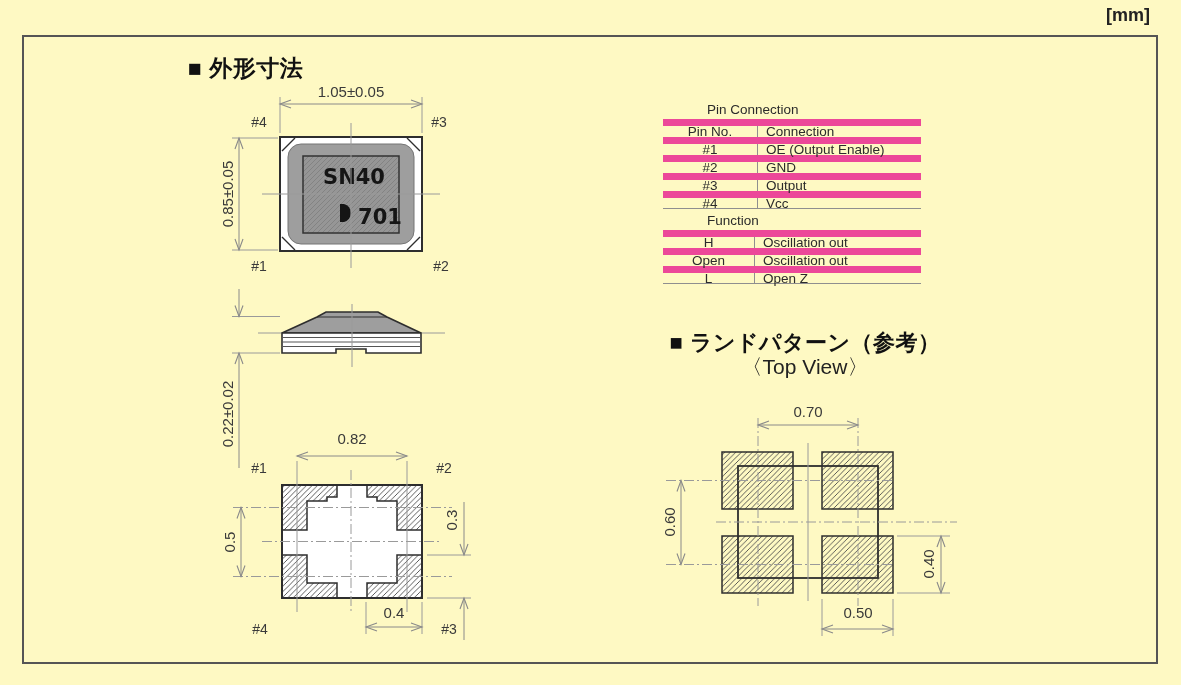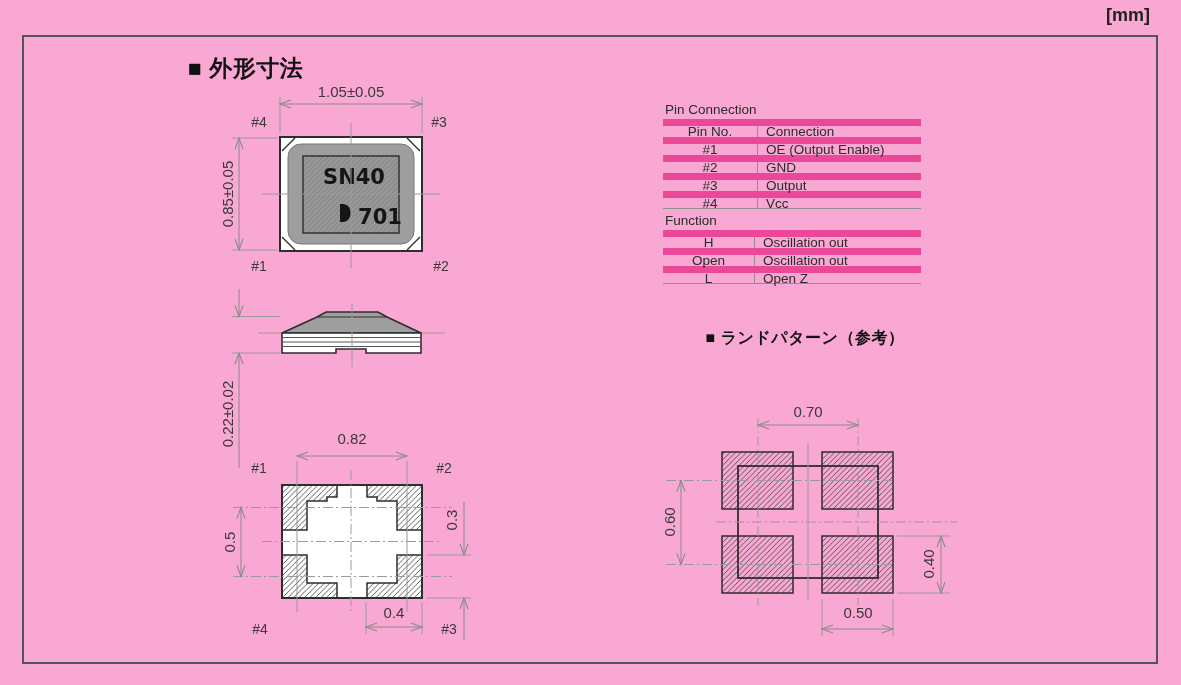--- a/index.html
+++ b/index.html
@@ -1,28 +1,28 @@
 <!DOCTYPE html>
 <html><head>
 <meta charset="utf-8">
 <style>
   html,body{margin:0;padding:0;background:#fff;}
-  #canvas{position:relative;width:1181px;height:685px;background:#f9a8d4;overflow:hidden;
+  #canvas{position:relative;width:1181px;height:685px;background:#fef9c3;overflow:hidden;
           font-family:"Liberation Sans", sans-serif;color:#2b2b2b;}
   .abs{position:absolute;}
   #page-border{left:22px;top:35px;width:1136px;height:629px;border:2px solid #555;box-sizing:border-box;}
   #unit-label{left:1080px;top:5px;width:70px;text-align:right;font-size:18px;font-weight:700;color:#222;}
   .sec-heading{font-size:23px;font-weight:700;color:#111;letter-spacing:0.5px;}
   #outline-heading{left:188px;top:53px;}
-  #landpattern-heading{left:660px;top:328px;width:290px;text-align:center;font-size:16px;}
+  #landpattern-heading{left:660px;top:328px;width:290px;text-align:center;font-size:22px;}
   #landpattern-subheading{left:660px;top:353px;width:290px;text-align:center;font-size:21px;color:#222;}
 
   
   .tbl{font-size:13.5px;color:#2b2b2b;}
-  .tbl-title{height:19px;line-height:19px;padding-left:2px;}
+  .tbl-title{height:19px;line-height:19px;padding-left:2px;margin-left:42px;}
   .tr{display:flex;border-top:7px solid #ec4899;height:18px;box-sizing:border-box;}
   .tr:last-child{border-bottom:1px solid #8f8f8f;}
   .c1{width:95px;border-right:1px solid #8f8f8f;display:flex;align-items:center;justify-content:center;box-sizing:border-box;}
   .fn .c1{width:92px;}
   .c2{flex:1;display:flex;align-items:center;padding-left:8px;}
 
   
   svg{position:absolute;left:0;top:0;}
   .outl{fill:#ffffff;stroke:#2e2e2e;stroke-width:2;}
   .outl-thin{fill:none;stroke:#2e2e2e;stroke-width:1.4;}
@@ -38,20 +38,21 @@
 </style>
 </head>
 <body>
 
 <div id="canvas">
 
   <div class="abs" id="page-border"></div>
   <div class="abs" id="unit-label">[mm]</div>
   <div class="abs sec-heading" id="outline-heading">■ 外形寸法</div>
   <div class="abs sec-heading" id="landpattern-heading">■ ランドパターン（参考）</div>
+  <div class="abs" id="landpattern-subheading">〈Top View〉</div>
 
   <svg width="1181" height="685" viewBox="0 0 1181 685">
     <defs>
       <marker id="arr" markerWidth="14" markerHeight="12" refX="12" refY="6" orient="auto-start-reverse" markerUnits="userSpaceOnUse">
         <path d="M1,2 L12,6 L1,10" fill="none" stroke="#8a8a8a" stroke-width="1.1"></path>
       </marker>
       <pattern id="hatch" width="5.5" height="5.5" patternUnits="userSpaceOnUse">
         <path d="M-1.5,1.5 L1.5,-1.5 M0,5.5 L5.5,0 M4,7 L7,4" stroke="#4a4a4a" stroke-width="0.9" fill="none"></path>
       </pattern>
       <pattern id="hatchMark" width="5" height="5" patternUnits="userSpaceOnUse">

